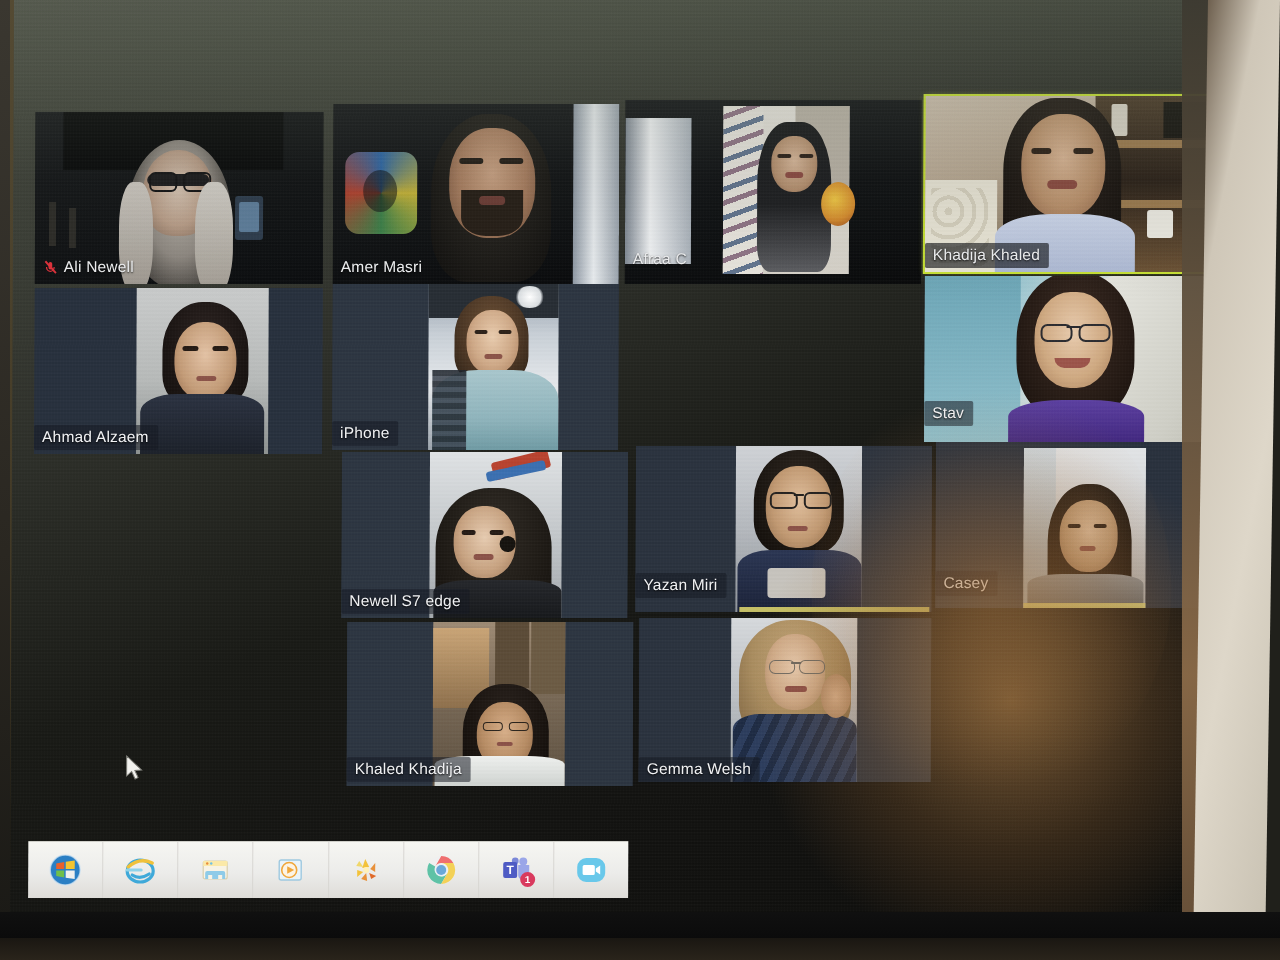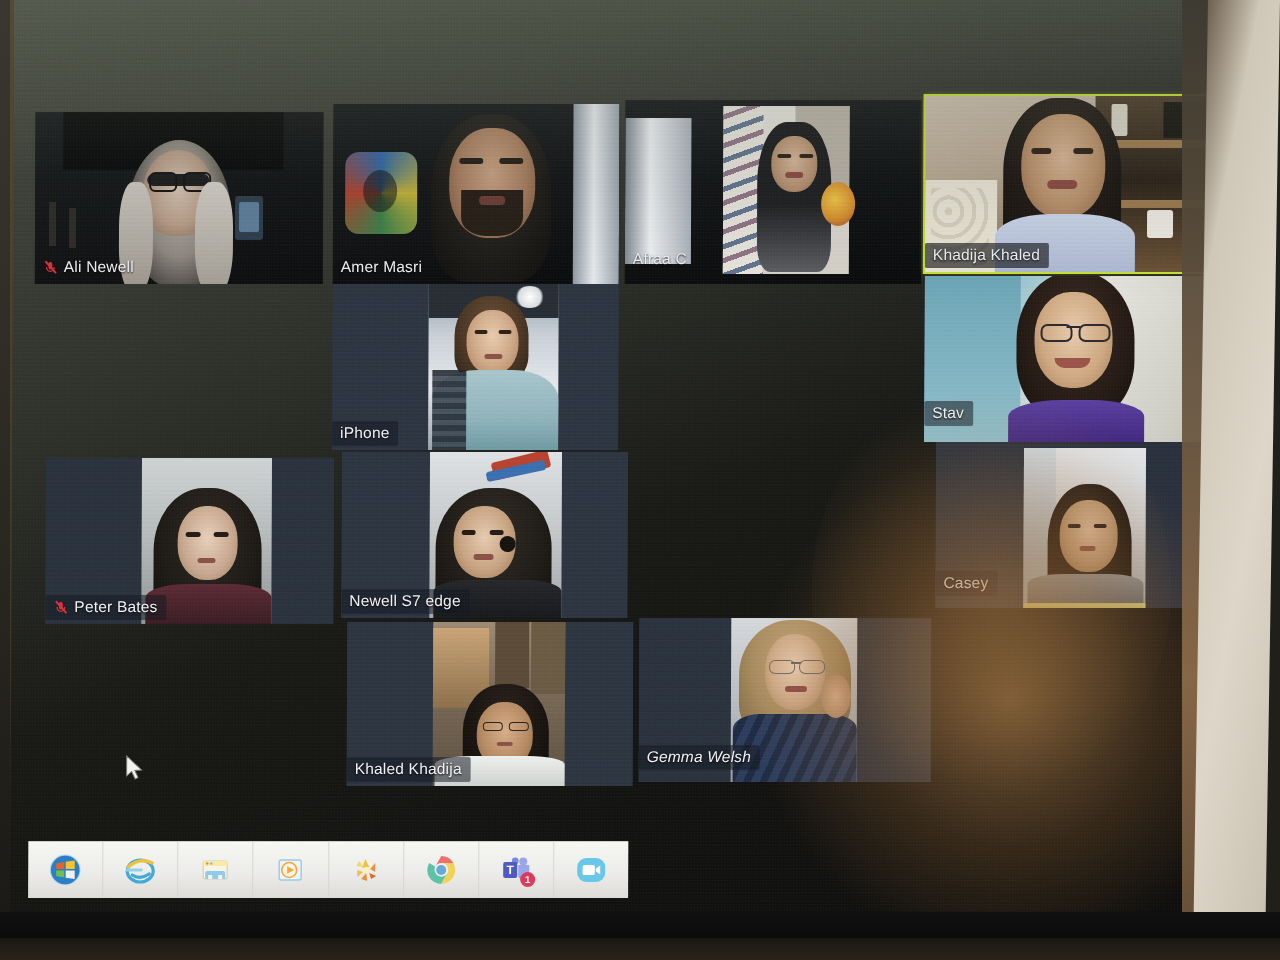--- a/index.html
+++ b/index.html
@@ -177,20 +177,34 @@
           <div class="rect" style="left:106px;top:52px;width:20px;height:6px;background:#2b1f16;border-radius:3px;"></div>
           <div class="rect" style="left:148px;top:52px;width:20px;height:6px;background:#2b1f16;border-radius:3px;"></div>
           <div class="rect" style="left:122px;top:84px;width:30px;height:9px;background:#8a4a40;border-radius:5px;"></div>
           <div class="rect" style="left:70px;top:118px;width:140px;height:58px;background:linear-gradient(180deg,#cdd7ec,#aebad4);border-radius:40% 40% 0 0;"></div>
         </div>
         <div class="namebar">
           <span class="nm">Khadija Khaled</span>
         </div>
       </div>
 
+      <div class="tile" style="left:22px;top:288px;width:288px;height:166px;background:#2b3340;">
+        <div class="vid" style="background:#262f3c;">
+          <div class="rect" style="left:102px;top:0;width:132px;height:166px;background:linear-gradient(180deg,#c9cbcb 0%,#b7bab9 55%,#8c9190 100%);"></div>
+          <div class="blob" style="left:128px;top:14px;width:86px;height:104px;background:radial-gradient(ellipse at 50% 38%,#2b2220 0%,#1b1513 60%,#120e0c 100%);border-radius:46% 46% 30% 30%;"></div>
+          <div class="blob" style="left:140px;top:34px;width:62px;height:78px;background:radial-gradient(ellipse at 50% 42%,#e3c2a4 0%,#c39b77 60%,#94694a 100%);border-radius:46%;"></div>
+          <div class="rect" style="left:148px;top:58px;width:16px;height:5px;background:#241a14;border-radius:3px;"></div>
+          <div class="rect" style="left:178px;top:58px;width:16px;height:5px;background:#241a14;border-radius:3px;"></div>
+          <div class="rect" style="left:162px;top:88px;width:20px;height:5px;background:#8a5247;border-radius:3px;"></div>
+          <div class="rect" style="left:106px;top:106px;width:124px;height:60px;background:linear-gradient(180deg,#2a3140,#1b2029);border-radius:30% 30% 0 0;"></div>
+        </div>
+        <div class="namebar" style="background:rgba(20,24,32,.55);">
+          <span class="nm">Ahmad Alzaem</span>
+        </div>
+      </div>
 
       <div class="tile" style="left:320px;top:284px;width:286px;height:166px;background:#2d3542;">
         <div class="vid" style="background:#2b3440;">
           <div class="rect" style="left:96px;top:0;width:130px;height:166px;background:linear-gradient(180deg,#8e9ba8 0%,#c8cfd6 30%,#e6e9ec 62%,#9aa3ac 100%);"></div>
           <div class="rect" style="left:96px;top:0;width:130px;height:34px;background:#262c33;"></div>
           <div class="blob" style="left:182px;top:2px;width:30px;height:22px;background:radial-gradient(circle,#fff 0%,#d9dde0 60%,rgba(0,0,0,0) 75%);border-radius:50%;"></div>
           <div class="blob" style="left:122px;top:12px;width:74px;height:86px;background:radial-gradient(ellipse at 50% 38%,#6b4f34 0%,#4a3523 60%,#2c2015 100%);border-radius:46% 46% 30% 30%;"></div>
           <div class="blob" style="left:134px;top:26px;width:52px;height:64px;background:radial-gradient(ellipse at 50% 42%,#e8cbad 0%,#ce a886 55%,#a87d5c 100%);background:radial-gradient(ellipse at 50% 42%,#e8cbad 0%,#cea886 55%,#a87d5c 100%);border-radius:46%;"></div>
           <div class="rect" style="left:142px;top:46px;width:13px;height:4px;background:#2b2018;border-radius:2px;"></div>
           <div class="rect" style="left:166px;top:46px;width:13px;height:4px;background:#2b2018;border-radius:2px;"></div>
@@ -214,60 +228,56 @@
           <div class="rect" style="left:154px;top:48px;width:28px;height:14px;border:2px solid #2a2a2e;border-radius:7px;"></div>
           <div class="rect" style="left:142px;top:50px;width:14px;height:2px;background:#2a2a2e;"></div>
           <div class="rect" style="left:130px;top:82px;width:36px;height:10px;background:#9b5349;border-radius:0 0 10px 10px;"></div>
           <div class="rect" style="left:84px;top:124px;width:136px;height:42px;background:linear-gradient(180deg,#5b3fa0,#41277f);border-radius:40% 40% 0 0;"></div>
         </div>
         <div class="namebar" style="bottom:16px;background:rgba(20,24,32,.55);">
           <span class="nm">Stav</span>
         </div>
       </div>
 
-      <div class="tile" style="left:34px;top:458px;width:288px;height:166px;background:#2b3340;">
-        <div class="vid" style="background:#29313d;">
-          <div class="rect" style="left:96px;top:0;width:130px;height:166px;background:linear-gradient(180deg,#cfd3d4 0%,#b4b9ba 50%,#8f9596 100%);"></div>
-          <div class="blob" style="left:108px;top:30px;width:108px;height:136px;background:radial-gradient(ellipse at 50% 36%,#2c2722 0%,#1d1915 62%,#121009 100%);border-radius:46% 46% 22% 22%;"></div>
-          <div class="blob" style="left:132px;top:48px;width:60px;height:74px;background:radial-gradient(ellipse at 50% 44%,#e7d0bb 0%,#c8a88e 60%,#9a7a62 100%);border-radius:46%;"></div>
-          <div class="rect" style="left:140px;top:74px;width:15px;height:5px;background:#241b15;border-radius:3px;"></div>
-          <div class="rect" style="left:168px;top:74px;width:15px;height:5px;background:#241b15;border-radius:3px;"></div>
-          <div class="rect" style="left:152px;top:100px;width:18px;height:5px;background:#8a5147;border-radius:3px;"></div>
-          <div class="rect" style="left:100px;top:126px;width:126px;height:40px;background:linear-gradient(180deg,#5c2a33,#3a1c22);border-radius:34% 34% 0 0;"></div>
-        </div>
-        <div class="namebar" style="background:rgba(20,24,32,.55);">
-          <span class="mute">
-            <svg width="15" height="15" viewBox="0 0 24 24">
-              <path d="M12 3a3 3 0 0 1 3 3v6a3 3 0 0 1-6 0V6a3 3 0 0 1 3-3z" fill="#e0303a"></path>
-              <path d="M6 11v1a6 6 0 0 0 12 0v-1" stroke="#e0303a" stroke-width="2" fill="none"></path>
-              <path d="M4 2 L21 21" stroke="#e0303a" stroke-width="3"></path>
-            </svg>
-          </span>
-          <span class="nm">Peter Bates</span>
-        </div>
-      </div>
 
       <div class="tile" style="left:330px;top:452px;width:286px;height:166px;background:#2d3542;">
         <div class="vid" style="background:#2b3440;">
           <div class="rect" style="left:88px;top:0;width:132px;height:166px;background:linear-gradient(180deg,#dfe2e4 0%,#c6cacd 45%,#a2a7ab 100%);"></div>
           <div class="rect" style="left:150px;top:4px;width:58px;height:18px;background:#b8422e;transform:rotate(-14deg);border-radius:3px;"></div>
           <div class="rect" style="left:144px;top:14px;width:60px;height:10px;background:#3a6fb0;transform:rotate(-12deg);border-radius:3px;"></div>
           <div class="blob" style="left:94px;top:36px;width:116px;height:130px;background:radial-gradient(ellipse at 50% 34%,#2f2a24 0%,#1e1a15 60%,#13100c 100%);border-radius:46% 46% 22% 22%;"></div>
           <div class="blob" style="left:112px;top:54px;width:62px;height:72px;background:radial-gradient(ellipse at 50% 44%,#e6cbb0 0%,#c7a280 58%,#9a7354 100%);border-radius:46%;"></div>
           <div class="rect" style="left:120px;top:78px;width:14px;height:5px;background:#241a14;border-radius:3px;"></div>
           <div class="rect" style="left:148px;top:78px;width:14px;height:5px;background:#241a14;border-radius:3px;"></div>
           <div class="rect" style="left:132px;top:102px;width:20px;height:6px;background:#8a5147;border-radius:3px;"></div>
           <div class="blob" style="left:158px;top:84px;width:16px;height:16px;background:#15120e;border-radius:50%;"></div>
           <div class="rect" style="left:92px;top:128px;width:128px;height:38px;background:linear-gradient(180deg,#24262a,#16181b);border-radius:30% 30% 0 0;"></div>
         </div>
         <div class="namebar" style="background:rgba(20,24,32,.55);">
           <span class="nm">Newell S7 edge</span>
         </div>
       </div>
 
+      <div class="tile" style="left:624px;top:446px;width:296px;height:166px;background:#2b3340;">
+        <div class="vid" style="background:#29313d;">
+          <div class="rect" style="left:100px;top:0;width:126px;height:166px;background:linear-gradient(180deg,#cfd2d6 0%,#b4b8bd 50%,#8e9399 100%);"></div>
+          <div class="blob" style="left:118px;top:4px;width:90px;height:104px;background:radial-gradient(ellipse at 50% 32%,#2a231d 0%,#1a1510 62%,#100c09 100%);border-radius:48% 48% 32% 32%;"></div>
+          <div class="blob" style="left:130px;top:20px;width:66px;height:82px;background:radial-gradient(ellipse at 50% 44%,#dfbd9a 0%,#c09871 58%,#8f6a49 100%);border-radius:46%;"></div>
+          <div class="rect" style="left:134px;top:46px;width:24px;height:13px;border:2px solid #23201e;border-radius:6px;"></div>
+          <div class="rect" style="left:168px;top:46px;width:24px;height:13px;border:2px solid #23201e;border-radius:6px;"></div>
+          <div class="rect" style="left:158px;top:48px;width:10px;height:2px;background:#23201e;"></div>
+          <div class="rect" style="left:152px;top:80px;width:20px;height:5px;background:#8a5147;border-radius:3px;"></div>
+          <div class="rect" style="left:102px;top:104px;width:124px;height:62px;background:linear-gradient(180deg,#2a3552,#1a2138);border-radius:28% 28% 0 0;"></div>
+          <div class="rect" style="left:132px;top:122px;width:58px;height:30px;background:#d8d4ca;border-radius:4px;opacity:.9;"></div>
+          <div class="ylw-bottom" style="left:104px;width:190px;bottom:0;background:#d8d06a;"></div>
+        </div>
+        <div class="namebar" style="bottom:14px;background:rgba(20,24,32,.55);">
+          <span class="nm">Yazan Miri</span>
+        </div>
+      </div>
 
       <div class="tile" style="left:924px;top:442px;width:288px;height:166px;background:#2a323e;">
         <div class="vid" style="background:#28303c;">
           <div class="rect" style="left:88px;top:6px;width:122px;height:160px;background:linear-gradient(180deg,#e2e4e6 0%,#ced1d4 48%,#a8acb0 100%);"></div>
           <div class="rect" style="left:88px;top:6px;width:32px;height:160px;background:linear-gradient(180deg,#cfd9e0,#9fb0bc);"></div>
           <div class="blob" style="left:112px;top:42px;width:84px;height:124px;background:radial-gradient(ellipse at 50% 28%,#2a211a 0%,#1a1410 60%,#100c09 100%);border-radius:46% 46% 22% 22%;"></div>
           <div class="blob" style="left:124px;top:58px;width:58px;height:72px;background:radial-gradient(ellipse at 50% 44%,#dec1a3 0%,#bd9a76 58%,#8d6a4c 100%);border-radius:46%;"></div>
           <div class="rect" style="left:132px;top:82px;width:13px;height:4px;background:#241a14;border-radius:2px;"></div>
           <div class="rect" style="left:158px;top:82px;width:13px;height:4px;background:#241a14;border-radius:2px;"></div>
           <div class="rect" style="left:144px;top:104px;width:16px;height:5px;background:#8a5147;border-radius:3px;"></div>
@@ -302,21 +312,21 @@
           <div class="rect" style="left:92px;top:0;width:126px;height:164px;background:linear-gradient(180deg,#d6d9dc 0%,#bcc0c4 46%,#9aa0a5 100%);"></div>
           <div class="blob" style="left:100px;top:2px;width:112px;height:120px;background:radial-gradient(ellipse at 50% 32%,#c2a679 0%,#a88b5e 55%,#7c6340 100%);border-radius:46% 46% 30% 30%;"></div>
           <div class="blob" style="left:126px;top:16px;width:60px;height:76px;background:radial-gradient(ellipse at 50% 44%,#ecd0b4 0%,#d0ab88 58%,#a37f5c 100%);border-radius:46%;"></div>
           <div class="rect" style="left:130px;top:42px;width:24px;height:12px;border:1px solid #6e6a62;border-radius:6px;"></div>
           <div class="rect" style="left:160px;top:42px;width:24px;height:12px;border:1px solid #6e6a62;border-radius:6px;"></div>
           <div class="rect" style="left:152px;top:44px;width:10px;height:1.5px;background:#6e6a62;"></div>
           <div class="rect" style="left:146px;top:68px;width:22px;height:6px;background:#8d4f47;border-radius:3px;"></div>
           <div class="rect" style="left:94px;top:96px;width:124px;height:68px;background:repeating-linear-gradient(115deg,#2b3c5c 0 8px,#1d2a43 8px 15px);border-radius:22% 22% 0 0;"></div>
           <div class="blob" style="left:182px;top:56px;width:30px;height:44px;background:radial-gradient(ellipse,#d9b18d,#a9805c);border-radius:50%;"></div>
         </div>
-        <div class="namebar" style="bottom:12px;background:rgba(20,24,32,.55);font-style:italic;">
+        <div class="namebar" style="bottom:0;background:rgba(20,24,32,.55);">
           <span class="nm">Gemma Welsh</span>
         </div>
       </div>
 
     </div>
 
     <div class="reflect"></div>
     <div class="glow2"></div>
     <div class="glow"></div>
     <div class="lcd"></div>

